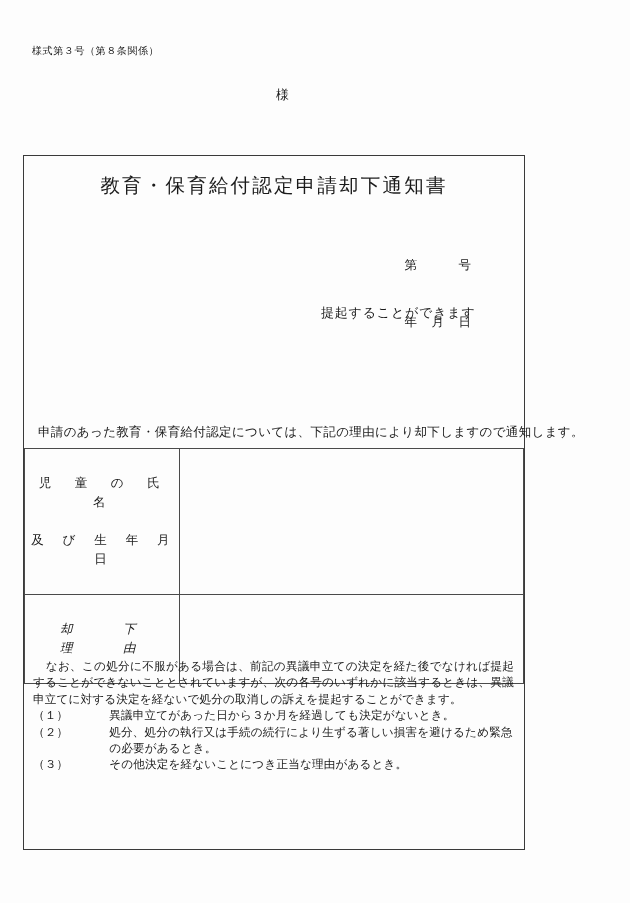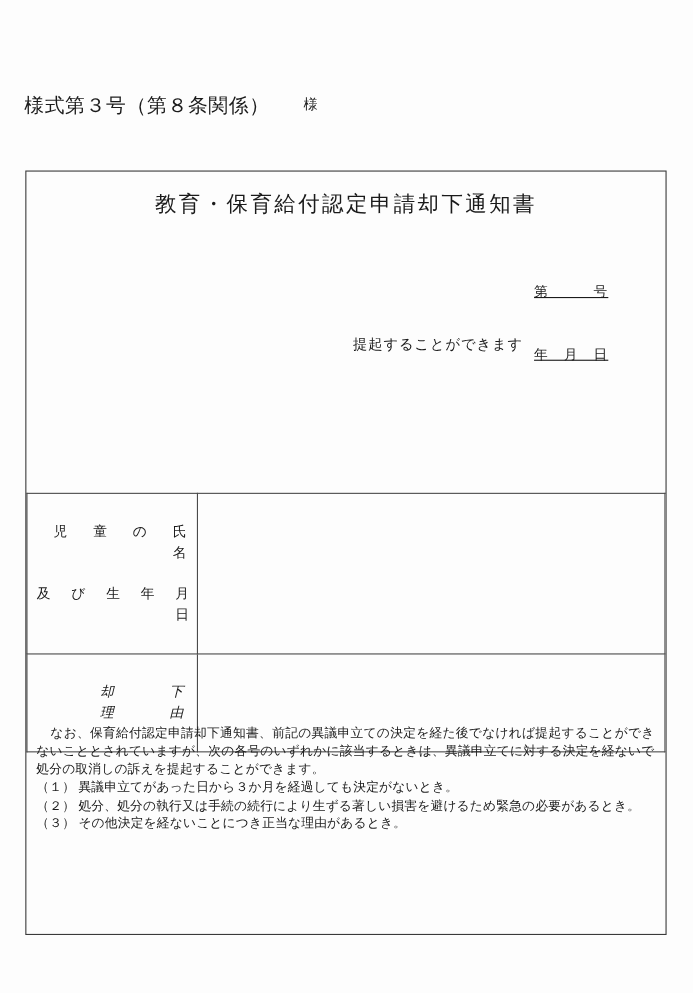--- a/index.html
+++ b/index.html
@@ -18,41 +18,40 @@
 
   .page {
     position: absolute;
     inset: 0;
     background: #fdfdfd;
   }
 
   
   .form-code {
     position: absolute;
-    left: 22px;
+    left: 32px;
     top: 44px;
-    font-size: 18px;
+    font-size: 10px;
     letter-spacing: 0.6px;
     white-space: nowrap;
-    margin-top: 40px;
   }
   .addressee-honorific {
     position: absolute;
     left: 276px;
     top: 86px;
     font-size: 13px;
     letter-spacing: 0.5px;
   }
 
   
   .doc-box {
     position: absolute;
     left: 23px;
     top: 155px;
-    width: 583px;
+    width: 502px;
     height: 695px;
     border: 1px solid #3a3a3a;
     box-sizing: border-box;
     background: #fdfdfd;
   }
 
   .title {
     position: absolute;
     left: 0;
     right: 0;
@@ -65,21 +64,21 @@
 
   .doc-meta {
     position: absolute;
     right: 52px;
     top: 62px;
     font-size: 12.5px;
     line-height: 19px;
     text-align: left;
     white-space: pre;
   }
-  .doc-meta div { letter-spacing: 1px; text-decoration: underline; }
+  .doc-meta div { letter-spacing: 1px; }
 
   .issuer {
     position: absolute;
     left: 297px;
     top: 148px;
     font-size: 13px;
     letter-spacing: 0.8px;
     white-space: nowrap;
   }
 
@@ -103,21 +102,21 @@
     table-layout: fixed;
   }
   .field-table tr { }
   .field-table td {
     border: 1px solid #4a4a4a;
     padding: 0;
     vertical-align: middle;
   }
   .field-table td.label-cell {
     width: 146px;
-    text-align: right;
+    text-align: center;
     font-size: 12.5px;
     line-height: 19px;
     letter-spacing: 0.5px;
     padding: 6px 4px;
     white-space: pre-line;
   }
   .field-table td.value-cell {
     background: #fdfdfd;
   }
   .row-tall .label-cell { height: 44px; }
@@ -154,20 +153,21 @@
     margin: 0;
     text-indent: 0;
     display: flex;
   }
   .instructions .numbered .num {
     flex: 0 0 auto;
     width: 3.3em;
   }
   .instructions .numbered .txt {
     flex: 1 1 auto;
+    margin-left: 38px;
   }
 </style>
 </head>
 <body>
 
 <div class="page">
 
   <div class="form-code">様式第３号（第８条関係）</div>
 
   <div class="addressee-honorific">様</div>
@@ -176,20 +176,21 @@
 
     <div class="title">教育・保育給付認定申請却下通知書</div>
 
     <div class="doc-meta">
       <div>第　　　号</div>
       <div>年　月　日</div>
     </div>
 
     <div class="issuer">提起することができます</div>
 
+    <div class="notice-line">申請のあった教育・保育給付認定については、下記の理由により却下しますので通知します。</div>
 
     <table class="field-table">
       <tbody>
         <tr class="row-tall">
           <td class="label-cell">
             <span class="label-line sp">児　童　の　氏　名</span>
             <span class="label-line sp2">及　び　生　年　月　日</span>
           </td>
           <td class="value-cell"></td>
         </tr>
@@ -197,21 +198,21 @@
           <td class="label-cell">
             <span class="label-line sp3">却　　下　　理　　由</span>
           </td>
           <td class="value-cell"></td>
         </tr>
 
       </tbody>
     </table>
 
     <div class="instructions">
-      <p>なお、保育給付認定申請却下通知書、前記の異議申立ての決定を経た後でなければ提起することができないこととされていますが、次の各号のいずれかに該当するときは、異議申立てに対する決定を経ないで処分の取消しの訴えを提起することができます。</p>
+      <p>なお、この処分に不服がある場合は、前記の異議申立ての決定を経た後でなければ提起することができないこととされていますが、次の各号のいずれかに該当するときは、異議申立てに対する決定を経ないで処分の取消しの訴えを提起することができます。</p>
       <div class="numbered">
         <span class="num">（１）</span>
         <span class="txt">異議申立てがあった日から３か月を経過しても決定がないとき。</span>
       </div>
       <div class="numbered">
         <span class="num">（２）</span>
         <span class="txt">処分、処分の執行又は手続の続行により生ずる著しい損害を避けるため緊急の必要があるとき。</span>
       </div>
       <div class="numbered">
         <span class="num">（３）</span>

